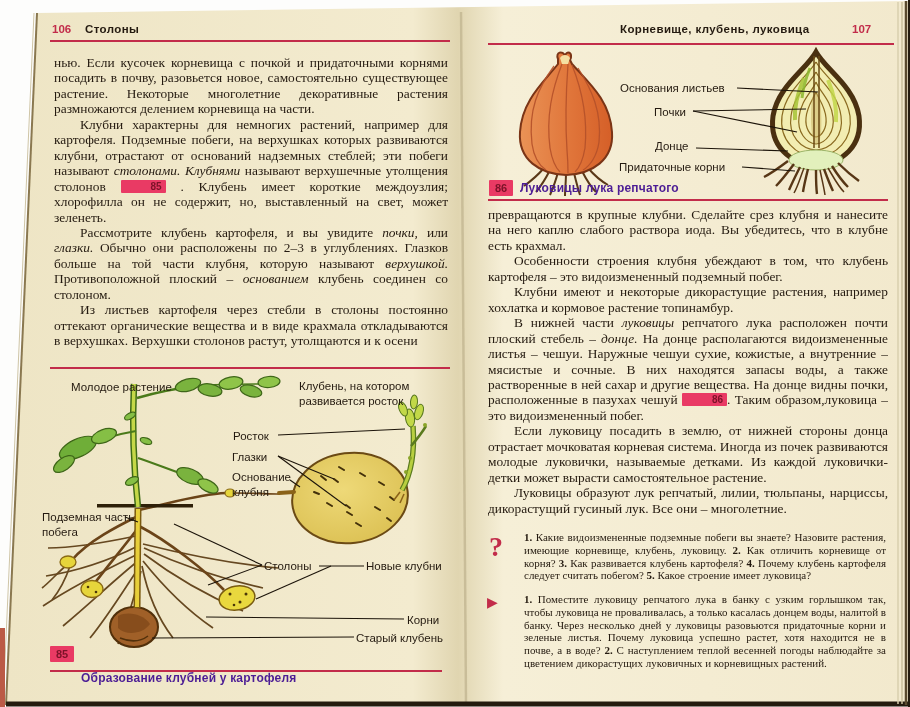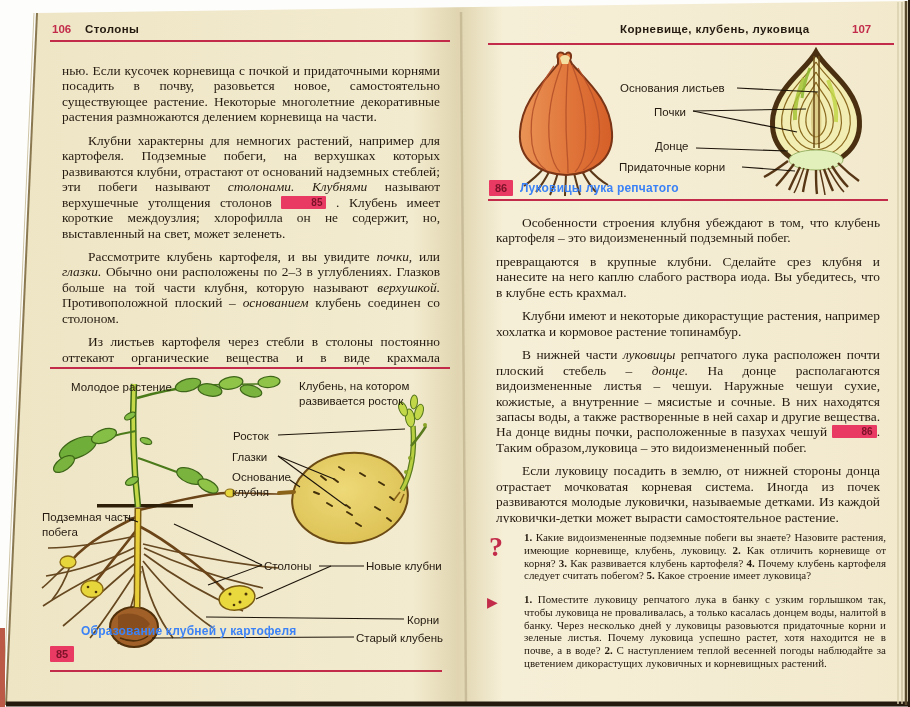--- a/index.html
+++ b/index.html
@@ -6,27 +6,27 @@
   html,body{background:#8a8a8a}
   .scan{position:relative;width:910px;height:707px;background:#fdfdfc;overflow:hidden;
         font-family:"Liberation Serif",serif;color:var(--ink,#241a10)}
   .bg{position:absolute;left:0;top:0}
   svg.fig{position:absolute;overflow:visible}
   .rule{position:absolute;height:2px;background:var(--accent-red,#c22c4a)}
   .hdr-num{position:absolute;font:bold 11.5px "Liberation Sans",sans-serif;color:var(--accent-red,#c22c4a)}
   .hdr-title{position:absolute;font:bold 11.5px "Liberation Sans",sans-serif;color:#241a10;letter-spacing:.4px}
   .hdr-title.right{}
   .bodytext{position:absolute;font-size:13.4px;line-height:15.45px;text-align:justify;overflow:hidden}
-  .para{margin:8px}
+  .para{margin:0}
   .para.indent{text-indent:26px}
   i{}
   .ibadge{display:inline-block;background:var(--badge-bg,#e93a64);color:var(--badge-ink,#7c1228);
           font:bold 10px/13px "Liberation Sans",sans-serif;padding:0 4px;border-radius:1px;vertical-align:1px}
   .lbl{position:absolute;font:11.5px/14.5px "Liberation Sans",sans-serif;color:#241a10}
-  .figcap{position:absolute;font:bold 12px/16px "Liberation Sans",sans-serif;color:#3b82f6;letter-spacing:.2px}
+  .figcap{position:absolute;font:bold 12px/16px "Liberation Sans",sans-serif;color:#4c1d95;letter-spacing:.2px}
   .capbadge{position:absolute;width:24px;height:16px;background:var(--badge-bg,#e93a64);
             color:var(--badge-ink,#7c1228);font:bold 11px/16px "Liberation Sans",sans-serif;
             text-align:center;border-radius:1px}
   .small{position:absolute;font-size:11px;line-height:12.8px;text-align:justify;overflow:hidden}
   .small b{font-weight:bold}
   .qmark{position:absolute;font:bold 28px/28px "Liberation Serif",serif;color:var(--accent-red,#d22a50)}
   .tarrow{position:absolute;font:14px/14px "DejaVu Sans",sans-serif;color:var(--accent-red,#d22a50)}
 </style>
 </head>
 <body>
@@ -210,21 +210,21 @@
   <div class="lbl" style="left:233px;top:429px">Росток</div>
   <div class="lbl" style="left:232px;top:450px">Глазки</div>
   <div class="lbl" style="left:232px;top:470px;width:80px">Основание клубня</div>
   <div class="lbl" style="left:42px;top:510px;width:105px">Подземная часть побега</div>
   <div class="lbl" style="left:264px;top:559px">Столоны</div>
   <div class="lbl" style="left:366px;top:559px">Новые клубни</div>
   <div class="lbl" style="left:407px;top:613px">Корни</div>
   <div class="lbl" style="left:356px;top:631px">Старый клубень</div>
 
   <div class="capbadge" style="left:50px;top:646px">85</div>
-  <div class="figcap" style="left:81px;top:623px">Образование клубней у картофеля</div>
+  <div class="figcap" style="left:81px;top:670px">Образование клубней у картофеля</div>
   <div class="rule" style="left:50px;top:670px;width:392px"></div>
 
   <div class="hdr-title right" style="left:620px;top:23px;width:210px">Корневище, клубень, луковица</div>
   <div class="hdr-num" style="left:852px;top:23px">107</div>
   <div class="rule" style="left:488px;top:43px;width:406px"></div>
 
   <svg class="fig" style="left:488px;top:48px" width="420" height="150" viewBox="0 0 420 150">
     <defs>
       <linearGradient id="og" x1="0" y1="0" x2="1" y2="0">
         <stop offset="0" stop-color="#ea9356"></stop>
@@ -297,22 +297,22 @@
   <div class="lbl" style="left:620px;top:81px">Основания листьев</div>
   <div class="lbl" style="left:654px;top:105px">Почки</div>
   <div class="lbl" style="left:655px;top:139px">Донце</div>
   <div class="lbl" style="left:619px;top:160px">Придаточные корни</div>
 
   <div class="capbadge" style="left:489px;top:180px">86</div>
   <div class="figcap" style="left:520px;top:180px">Луковицы лука репчатого</div>
   <div class="rule" style="left:488px;top:199px;width:400px"></div>
 
   <div class="bodytext" style="left:488px;top:207px;width:400px;height:316px">
+      <p class="para"><span>превращаются в крупные клубни. Сделайте срез клубня и нанесите на него каплю слабого раствора иода. Вы убедитесь, что в клубне есть крахмал.</span></p>
       <p class="para indent"><span>Особенности строения клубня убеждают в том, что клубень картофеля – это видоизмененный подземный побег.</span></p>
-      <p class="para"><span>превращаются в крупные клубни. Сделайте срез клубня и нанесите на него каплю слабого раствора иода. Вы убедитесь, что в клубне есть крахмал.</span></p>
       <p class="para indent"><span>Клубни имеют и некоторые дикорастущие растения, например хохлатка и кормовое растение топинамбур.</span></p>
       <p class="para indent"><span>В нижней части </span><i>луковицы</i><span> репчатого лука расположен почти плоский стебель – </span><i>донце.</i><span> На донце располагаются видоизмененные листья – чешуи. Наружные чешуи сухие, кожистые, а внутренние – мясистые и сочные. В них находятся запасы воды, а также растворенные в ней сахар и другие вещества. На донце видны почки, расположенные в пазухах чешуй </span><span class="ibadge">86</span><span>. Таким образом,луковица – это видоизмененный побег.</span></p>
       <p class="para indent"><span>Если луковицу посадить в землю, от нижней стороны донца отрастает мочковатая корневая система. Иногда из почек развиваются молодые луковички, называемые детками. Из каждой луковички-детки может вырасти самостоятельное растение.</span></p>
       <p class="para indent"><span>Луковицы образуют лук репчатый, лилии, тюльпаны, нарциссы, дикорастущий гусиный лук. Все они – многолетние.</span></p>
     </div>
 
   <div class="qmark" style="left:489px;top:533px">?</div>
   <div class="small" style="left:524px;top:531px;width:362px;height:56px"><b>1.</b><span> Какие видоизмененные подземные побеги вы знаете? Назовите растения, имеющие корневище, клубень, луковицу. </span><b>2.</b><span> Как отличить корневище от корня? </span><b>3.</b><span> Как развивается клубень картофеля? </span><b>4.</b><span> Почему клубень картофеля следует считать побегом? </span><b>5.</b><span> Какое строение имеет луковица?</span></div>
 
   <div class="tarrow" style="left:487px;top:595px">▶</div>

